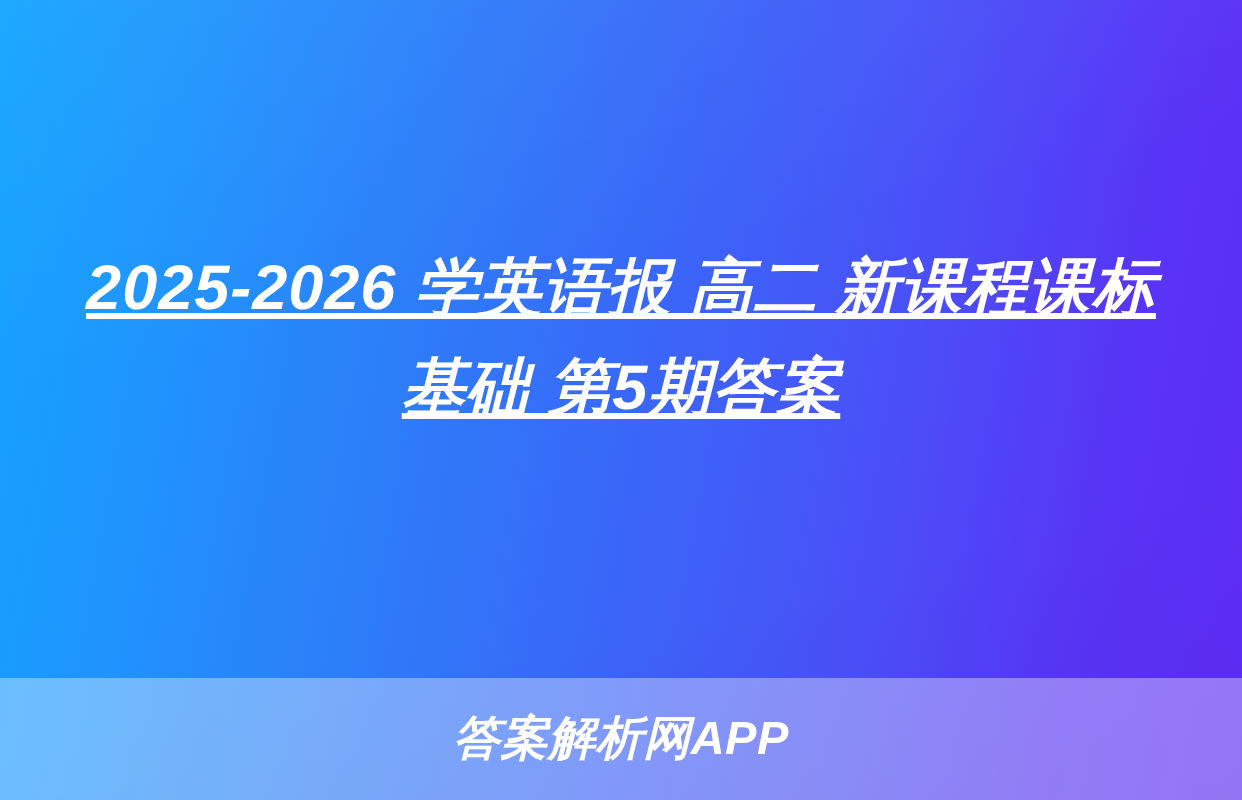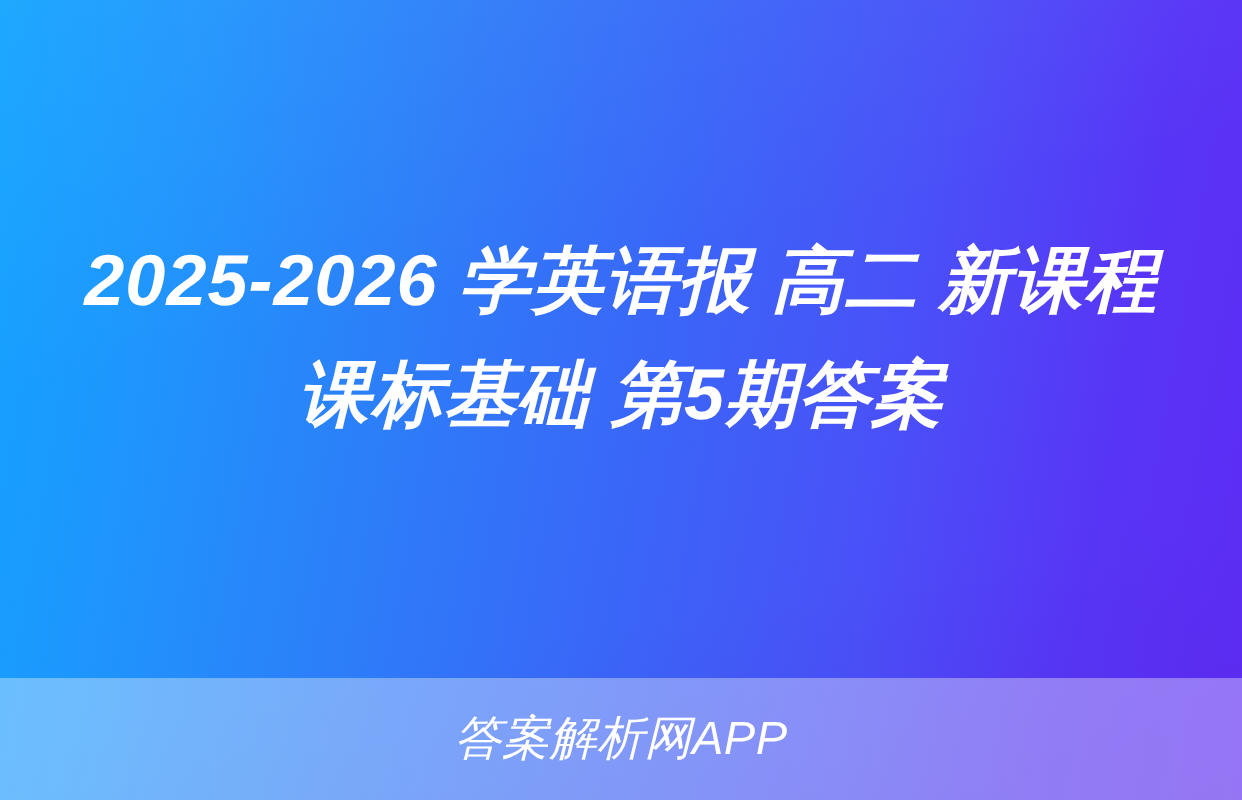--- a/index.html
+++ b/index.html
@@ -55,46 +55,47 @@
     justify-content: center;
     padding: 0 72px;
     box-sizing: border-box;
   }
 
   .title {
     margin: 0;
     width: 100%;
     text-align: center;
     color: #ffffff;
-    font-size: 72px;
+    font-size: 63px;
     line-height: 1.58;
     font-weight: 700;
     font-style: italic;
     letter-spacing: 1px;
     word-break: break-all;
     text-rendering: geometricPrecision;
+    text-decoration: underline;
   }
 
   
   .footer-band {
     position: absolute;
     left: 0;
     right: 0;
     top: 678px;
     height: 122px;
     background: rgba(255, 255, 255, 0.355);
     display: flex;
     align-items: center;
     justify-content: center;
   }
 
   .watermark {
     color: #ffffff;
     font-size: 47px;
-    font-weight: 400;
+    font-weight: 700;
     font-style: italic;
     letter-spacing: 0.5px;
     line-height: 1;
     transform: translateY(-2px);
     white-space: nowrap;
   }
 </style>
 </head>
 <body>
 

